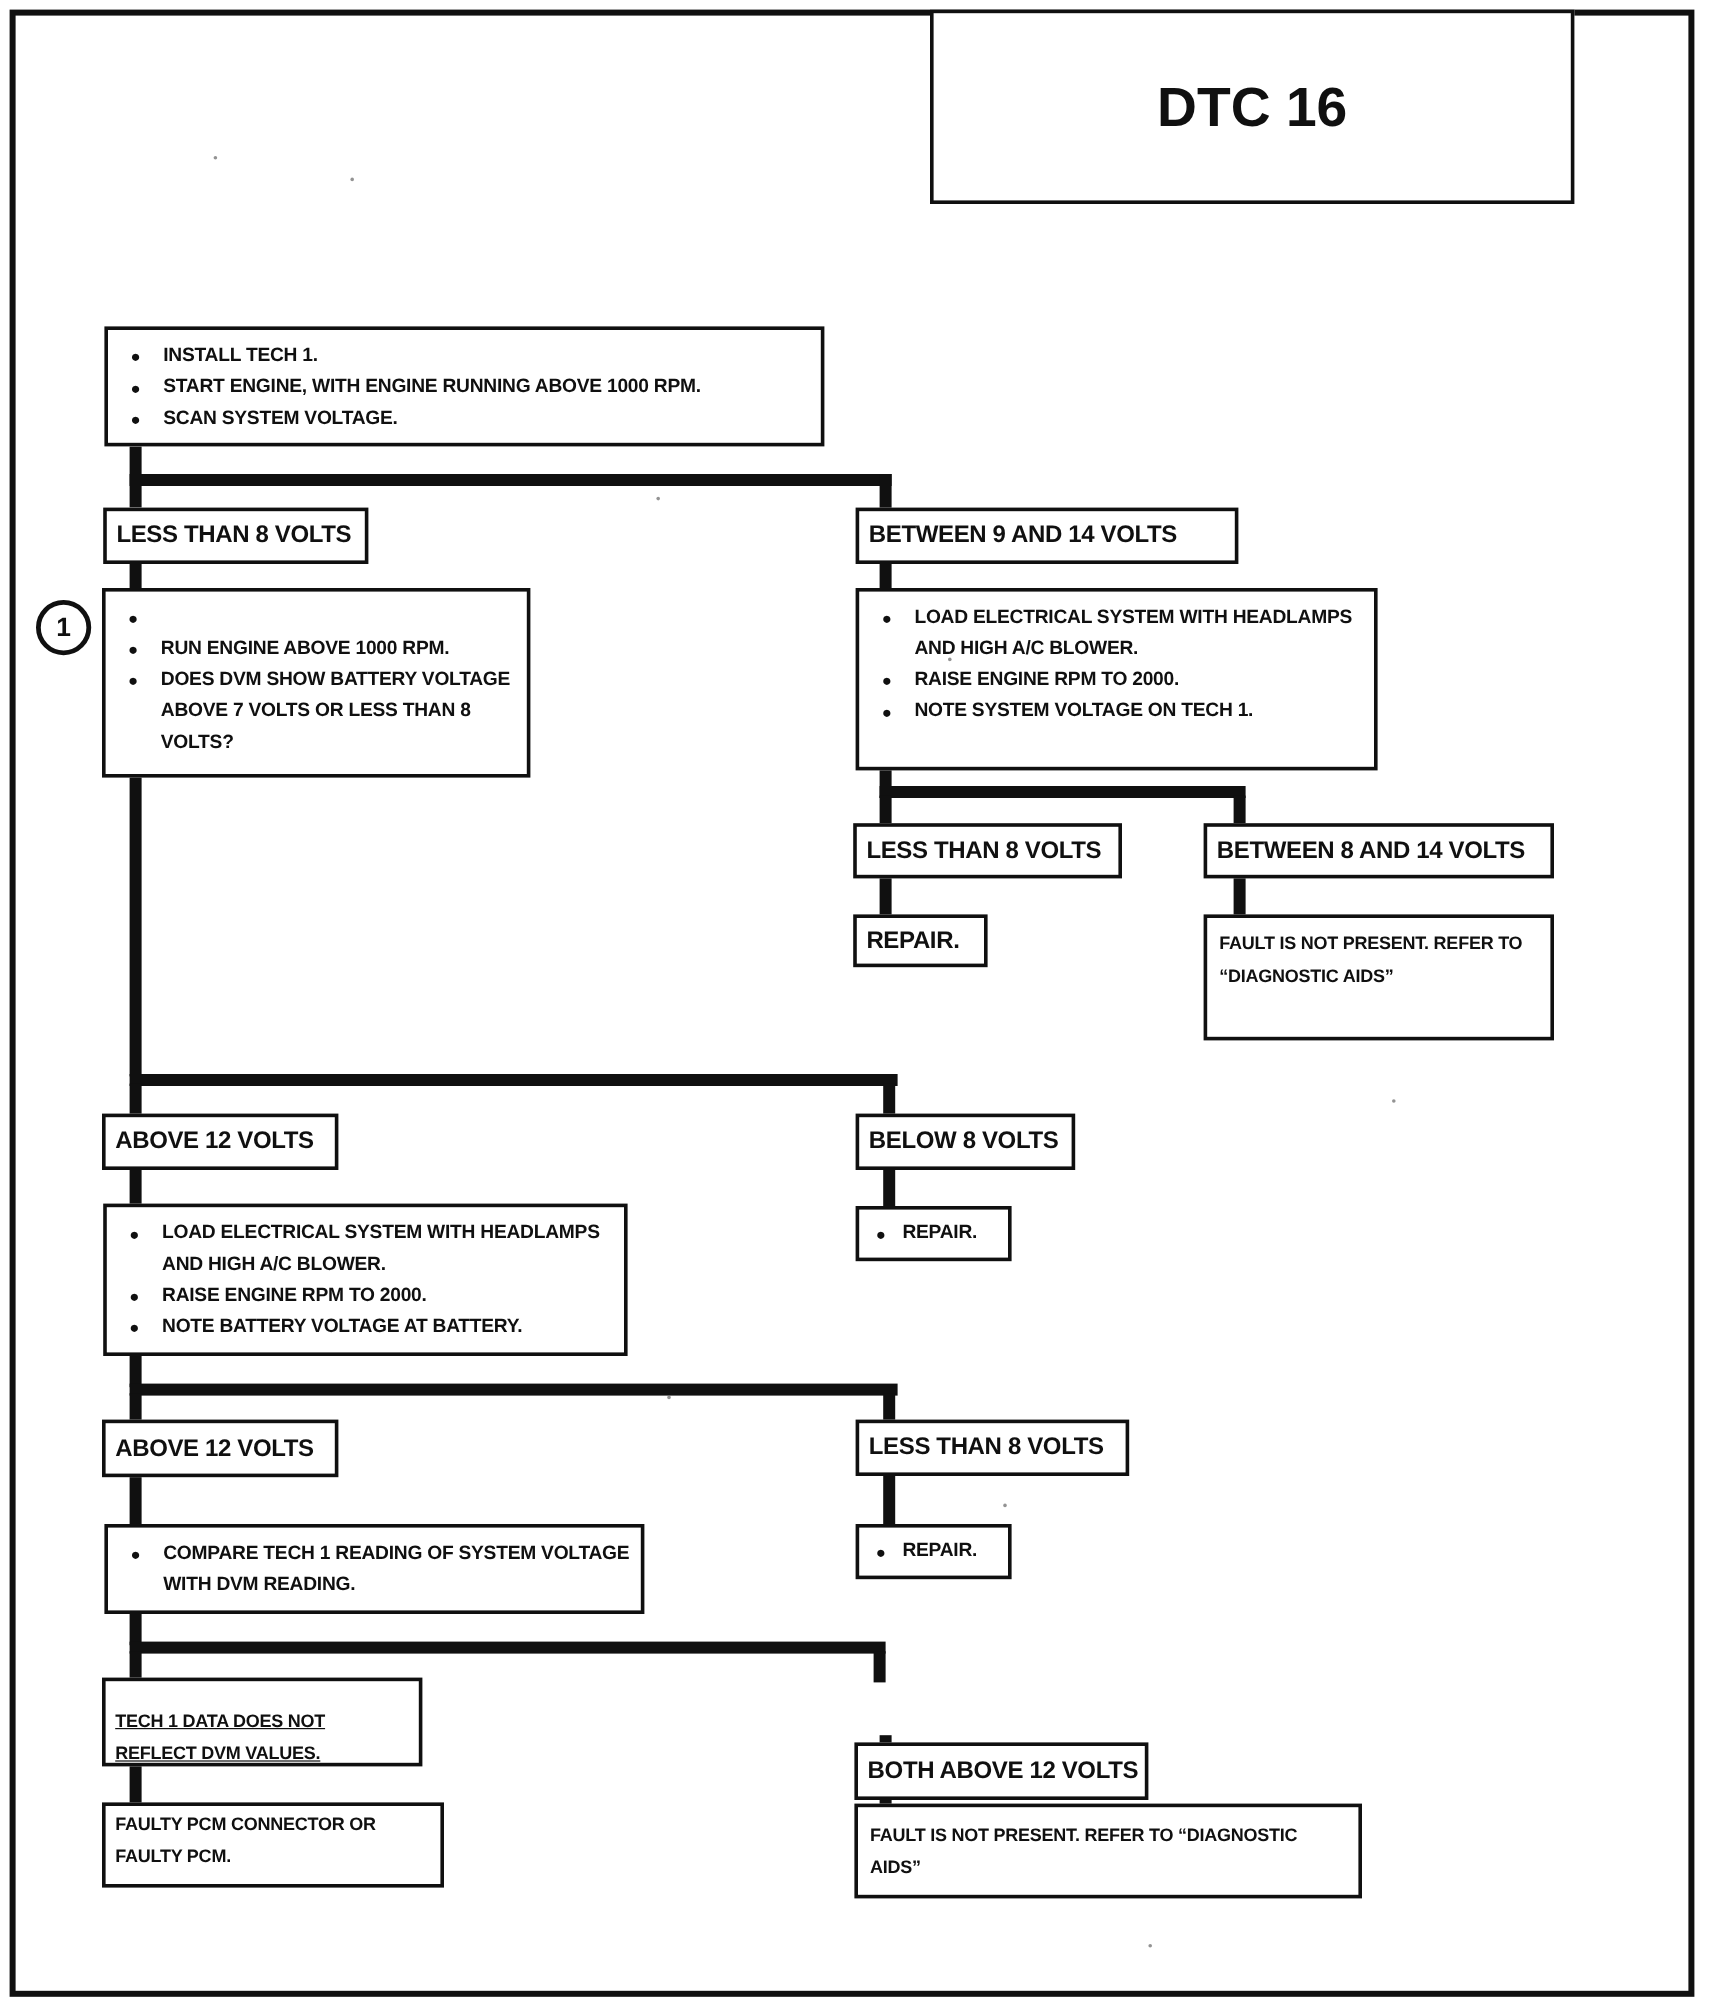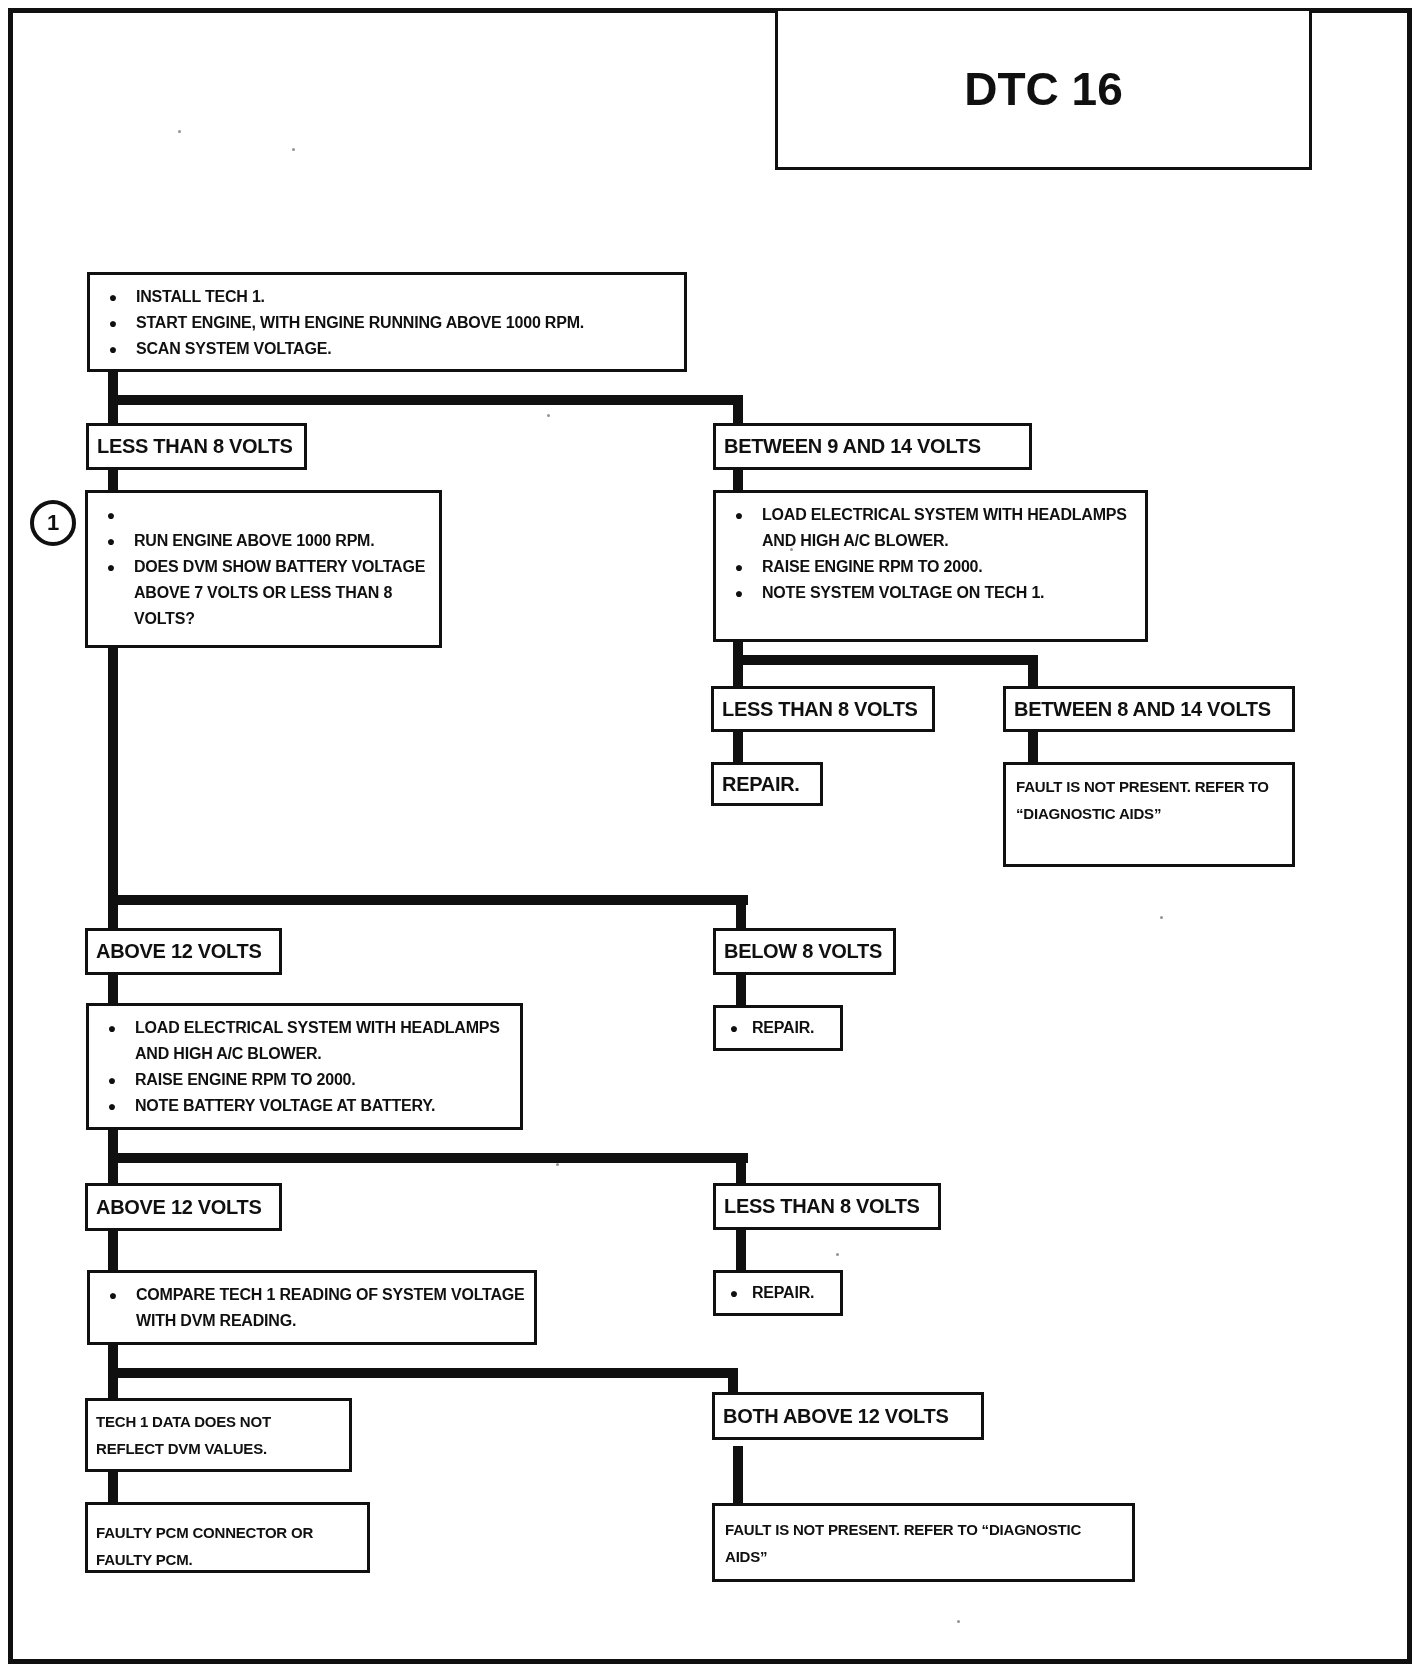--- a/index.html
+++ b/index.html
@@ -198,28 +198,28 @@
     </div>
 </div>
 <div class="box content-box" style="left:713px; top:1270px; width:130px; height:46px; padding-top:7px;">
   <div class="b-row">
       <span class="b-dot" style="flex-basis:36px;">●</span>
     <div class="b-text">REPAIR.</div>
     </div>
 </div>
 
 <div class="box" style="left:85px; top:1398px; width:267px; height:74px;">
-  <div class="t-text" style="padding:7px 8px;">TECH 1 DATA DOES NOT REFLECT DVM VALUES.</div>
-</div>
-<div class="box label-box" style="left:712px; top:1392px; width:272px; height:48px;">
+  <div class="t-text" style="padding:20px 8px;text-decoration:underline;">TECH 1 DATA DOES NOT REFLECT DVM VALUES.</div>
+</div>
+<div class="box label-box" style="left:712px; top:1452px; width:245px; height:48px;">
   <span>BOTH ABOVE 12  VOLTS</span>
 </div>
 
 <div class="box" style="left:85px; top:1502px; width:285px; height:71px;">
-  <div class="t-text" style="padding:14px 8px;">FAULTY PCM CONNECTOR OR FAULTY PCM.</div>
+  <div class="t-text" style="padding:2px 8px;">FAULTY PCM CONNECTOR OR FAULTY PCM.</div>
 </div>
 <div class="box" style="left:712px; top:1503px; width:423px; height:79px;">
   <div class="t-text" style="padding:10px 10px;">FAULT IS NOT PRESENT.  REFER TO “DIAGNOSTIC AIDS”</div>
 </div>
 
 <div class="speck" style="left:178px; top:130px;"></div>
 <div class="speck" style="left:292px; top:148px;"></div>
 <div class="speck" style="left:547px; top:414px;"></div>
 <div class="speck" style="left:790px; top:548px;"></div>
 <div class="speck" style="left:1160px; top:916px;"></div>

